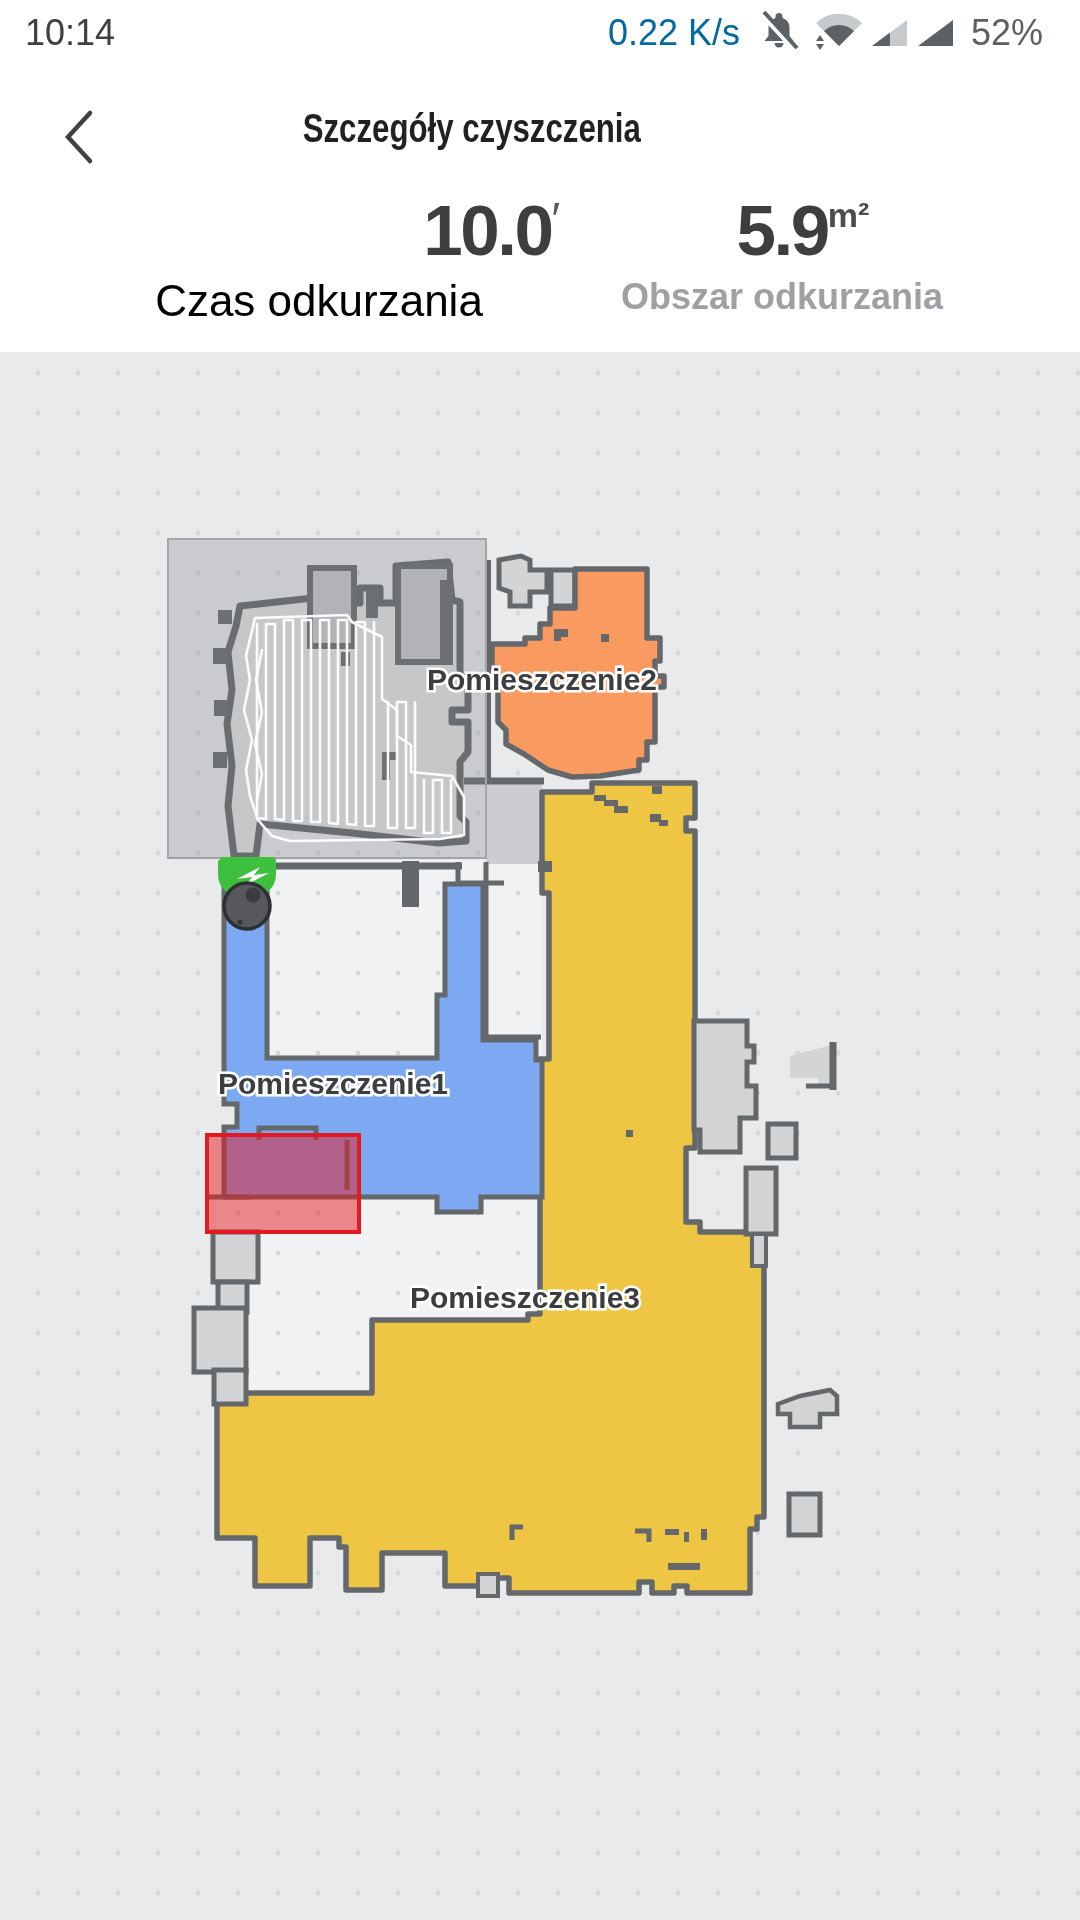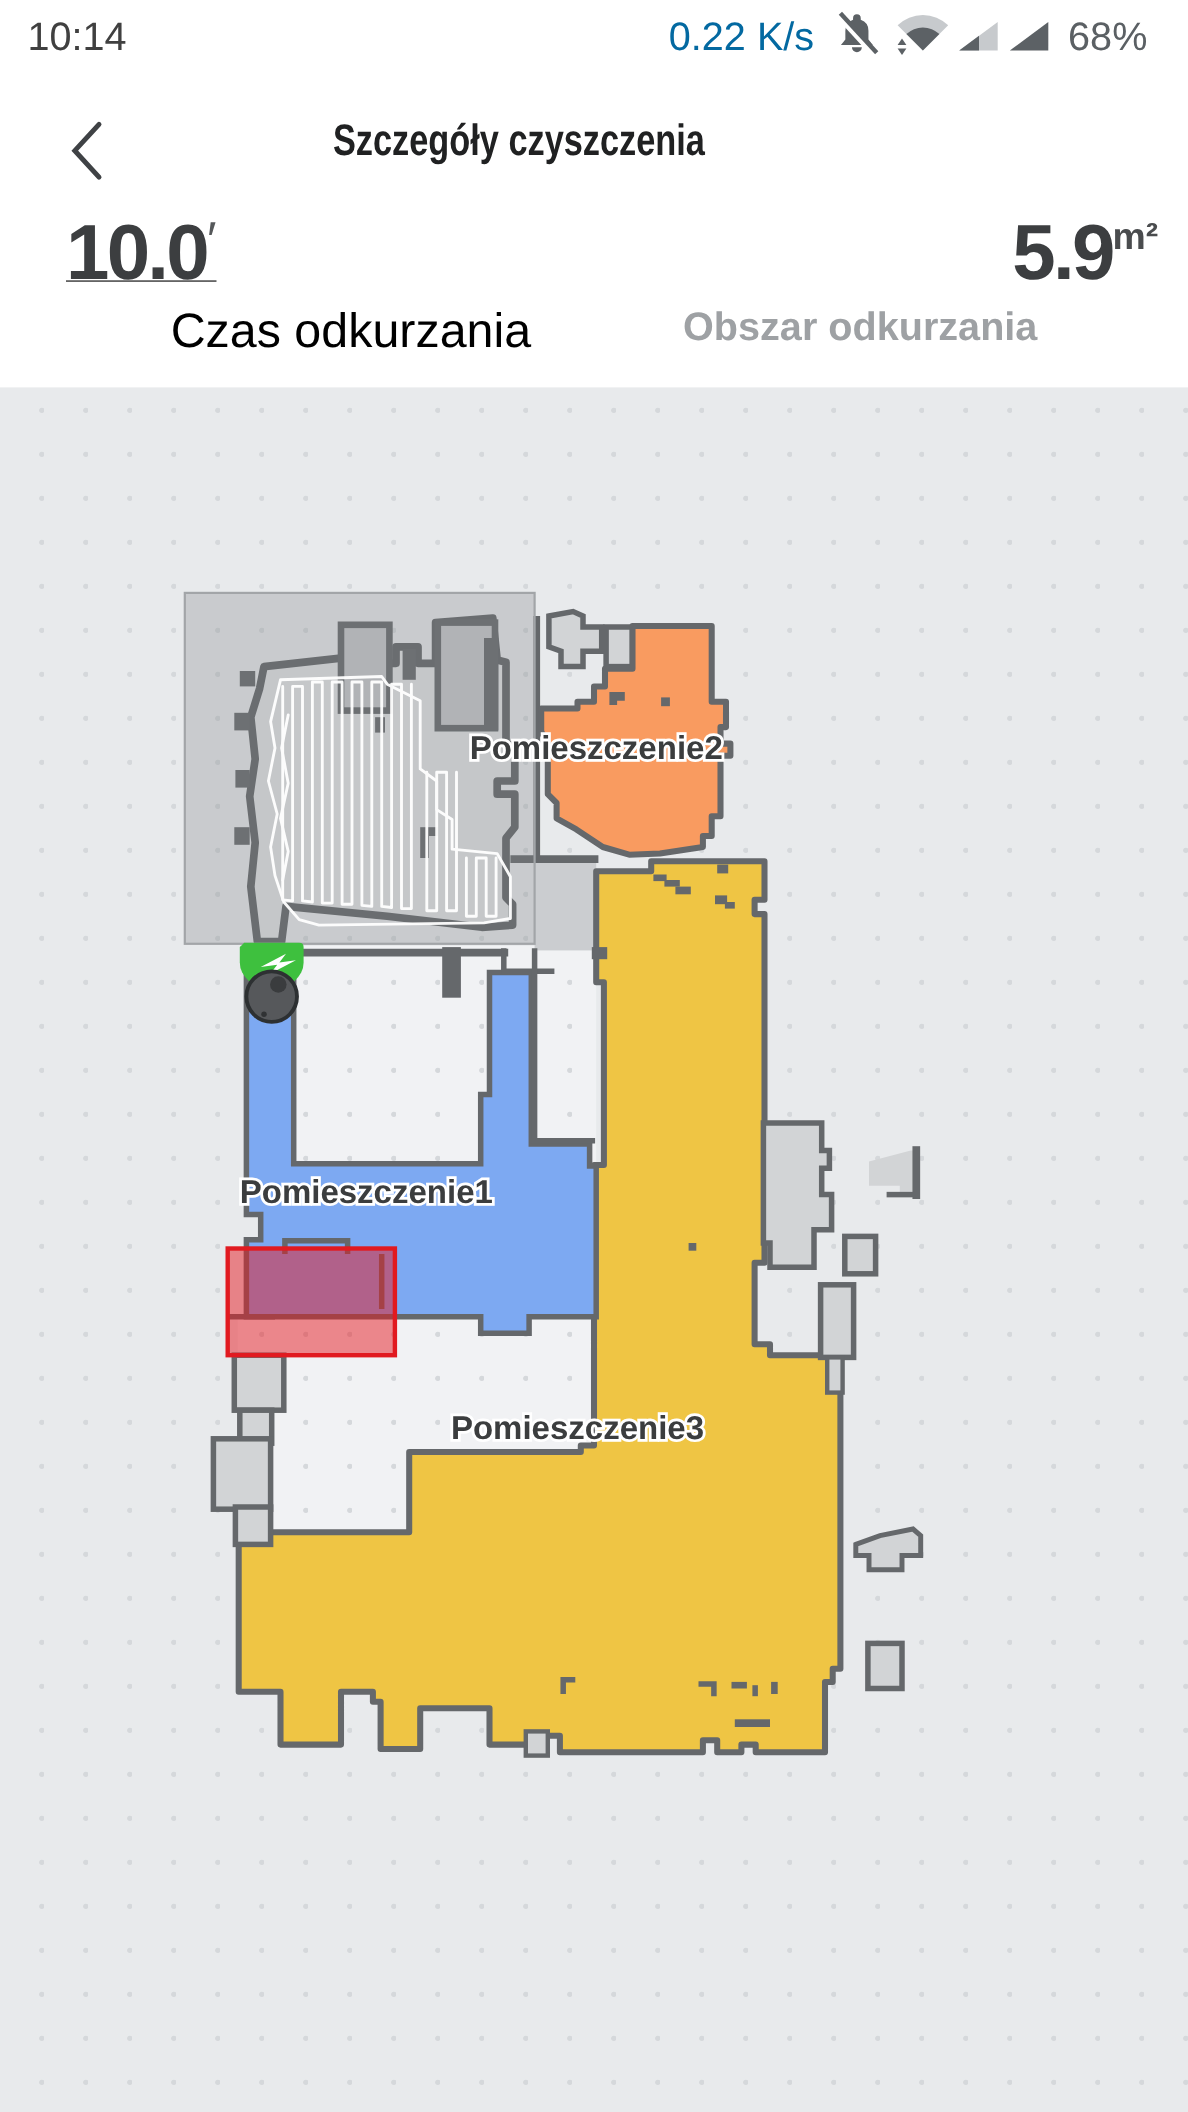--- a/index.html
+++ b/index.html
@@ -27,37 +27,37 @@
   <path d="M84,38 L69,23 A 21.5,21.5 0 0 1 99,23 Z" fill="#5c6165"></path>
   <path d="M61,33 l8,0 l-4,-6 z" fill="#5c6165"></path>
   <path d="M61,36 l8,0 l-4,6 z" fill="#5c6165"></path>
 
   <path d="M117,38 L152,38 L152,12 Z" fill="#c7cacd"></path>
   <path d="M117,38 L135,38 L135,24.6 Z" fill="#5c6165"></path>
 
   <path d="M163,38 L198,38 L198,12 Z" fill="#5c6165"></path>
 </svg>
 
-<div class="abs" style="left:971px;top:12px;font-size:36px;color:#5b6064;">68%</div>
+<div class="abs" style="left:971px;top:12px;font-size:36px;color:#5b6064;">52%</div>
 
 <svg class="abs" style="left:55px;top:100px;" width="50" height="70" viewBox="0 0 50 70">
   <path d="M35,13 L13,37 L35,61" fill="none" stroke="#3f4245" stroke-width="4.5" stroke-linecap="round"></path>
 </svg>
 
 <div class="abs" style="left:0;top:106px;width:944px;text-align:center;">
   <span style="display:inline-block;font-size:40px;font-weight:700;color:#202122;transform:scaleX(0.78);transform-origin:center;white-space:nowrap;">Szczegóły czyszczenia</span>
 </div>
 
-<div class="abs" style="left:60px;top:190px;width:500px;text-align:left;text-decoration:underline;">
+<div class="abs" style="left:60px;top:190px;width:500px;text-align:right;">
   <span style="font-size:71px;font-weight:700;color:#3c3e40;letter-spacing:-2.5px;">10.0</span><span style="font-size:46px;font-weight:400;color:#55585a;position:relative;top:-20px;">′</span>
 </div>
 
 <div class="abs" style="left:69px;top:276px;width:500px;text-align:center;font-size:44px;color:#000000;">Czas odkurzania</div>
 
-<div class="abs" style="left:553px;top:190px;width:500px;text-align:right;">
+<div class="abs" style="left:553px;top:190px;width:500px;text-align:center;">
   <span style="font-size:71px;font-weight:700;color:#3c3e40;letter-spacing:-2.5px;">5.9</span><span style="font-size:34px;font-weight:700;color:#4a4c4e;position:relative;top:-28px;">m²</span>
 </div>
 
 <div class="abs" style="left:532px;top:276px;width:500px;text-align:center;font-size:36px;color:#9ea1a4;font-weight:bold;">Obszar odkurzania</div>
 
 <svg class="abs" style="left:0;top:352px;" width="1080" height="1568" viewBox="0 352 1080 1568">
   <defs>
     <pattern id="dots" x="0" y="0" width="40" height="40" patternUnits="userSpaceOnUse">
       <circle cx="38" cy="13" r="2.4" fill="#d5d8db"></circle>
     </pattern>

